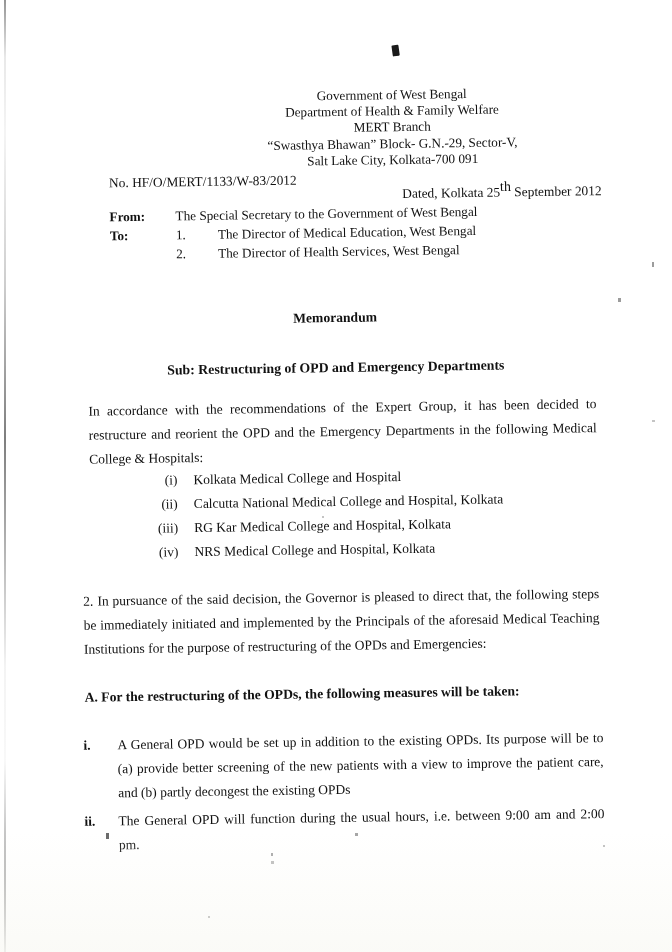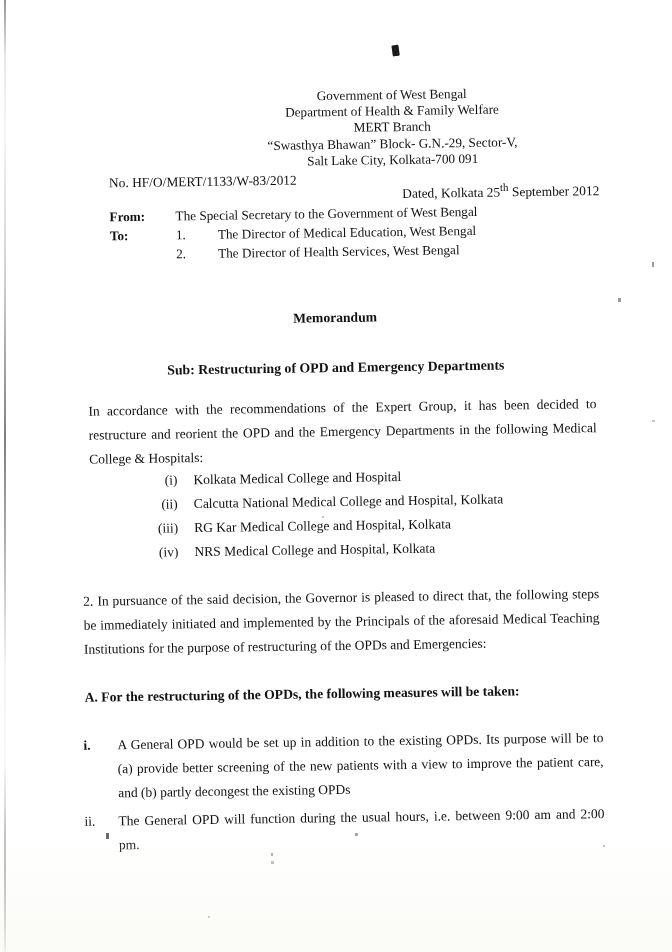--- a/index.html
+++ b/index.html
@@ -100,21 +100,21 @@
     white-space: nowrap;
   }
   #date-line {
     position: absolute;
     left: 405px;
     top: 187px;
     font-size: 13.4px;
     white-space: nowrap;
   }
   #date-line .sup {
-    font-size: 11px;
+    font-size: 14px;
     vertical-align: super;
     line-height: 0;
   }
 
   
   #addr-block {
     position: absolute;
     left: 112px;
     top: 206px;
     width: 520px;
@@ -222,21 +222,21 @@
     flex: 0 0 34px;
     font-weight: bold;
     line-height: 24px;
   }
   .measure-txt {
     flex: 1 1 auto;
     line-height: 24px;
     text-align: justify;
     text-justify: inter-word;
   }
-  .measure-row.light .measure-num { font-weight: normal; }
+  .measure-row.light .measure-num { font-weight: bold; }
 </style>
 </head>
 <body>
 
 <div id="page">
 
   <div class="doc">
 
     <div id="top-mark"></div>
 

